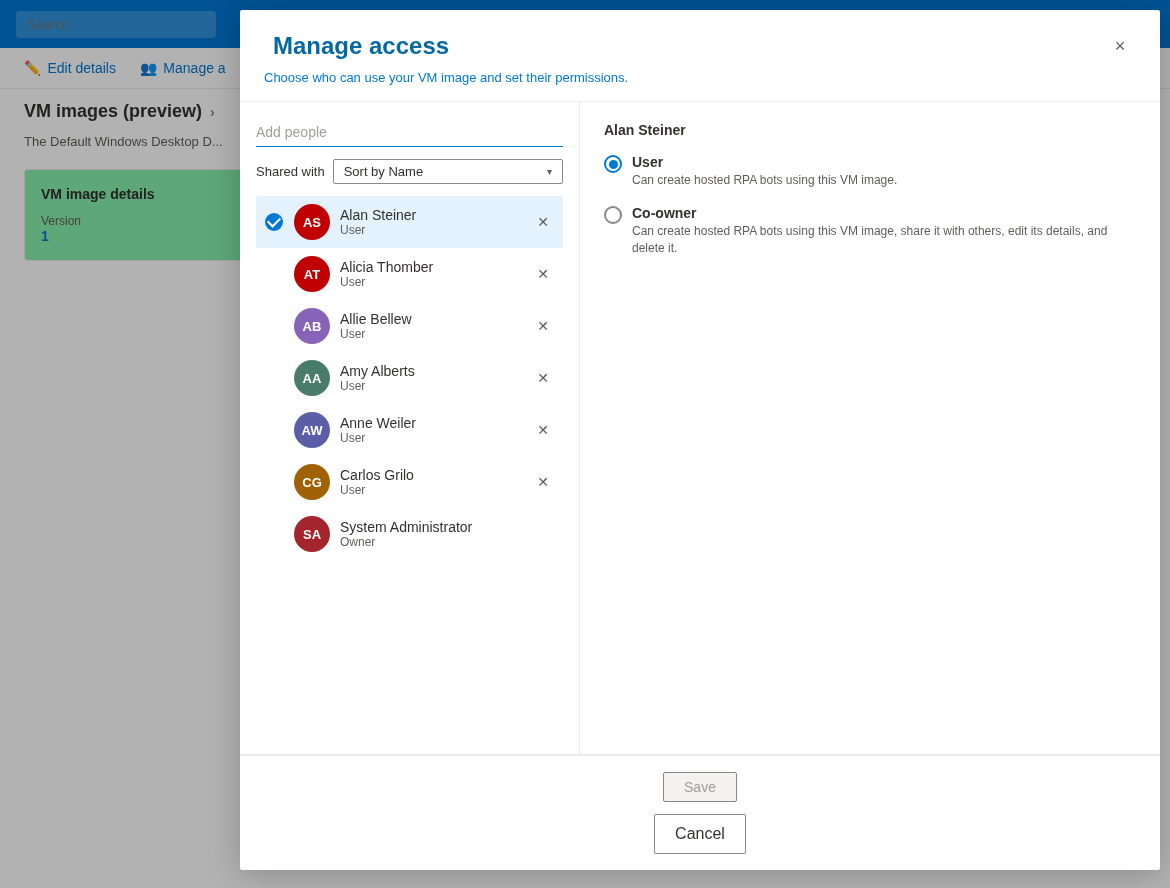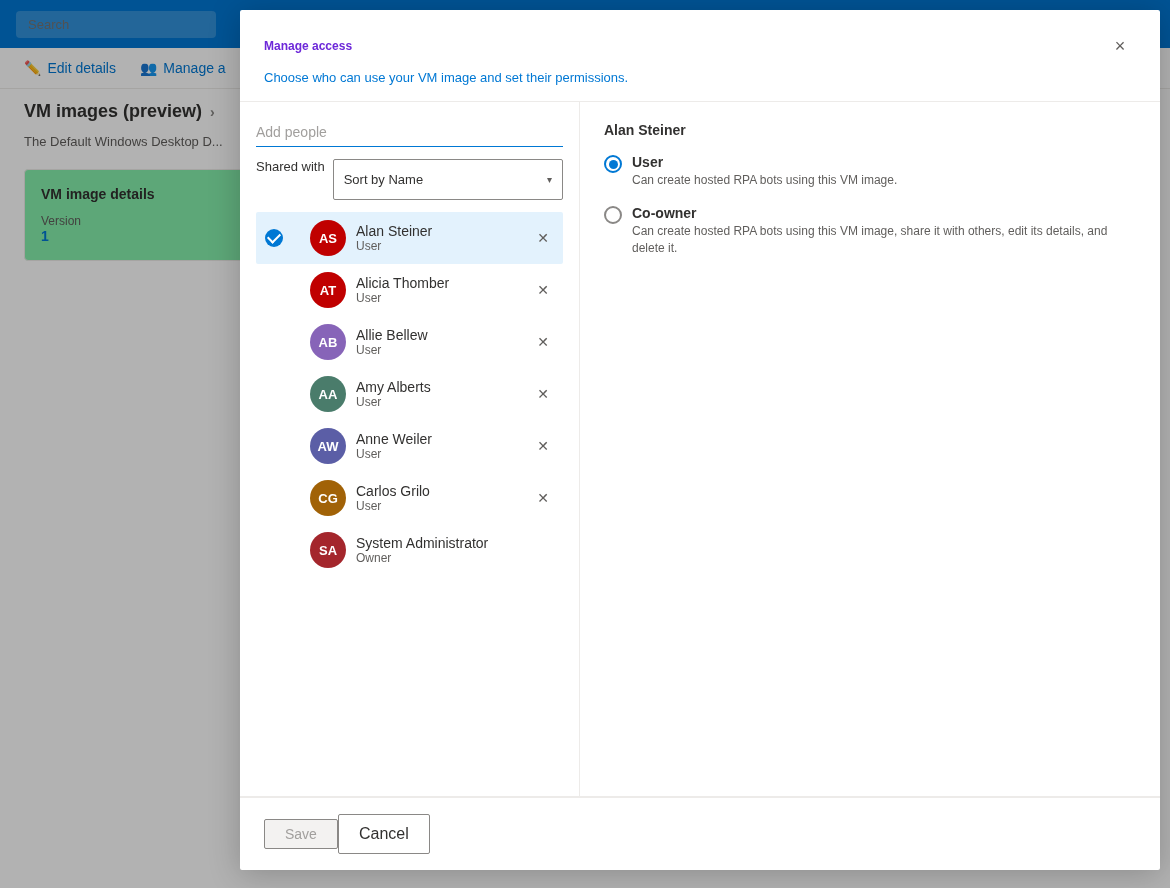--- a/index.html
+++ b/index.html
@@ -122,23 +122,24 @@
     }
 
     .dialog-header {
       display: flex;
       align-items: center;
       justify-content: space-between;
       padding: 20px 24px 8px 24px;
     }
 
     .dialog-title {
-      font-size: 12px;
-      font-weight: 600;
-      color: #6d28d9;
+      font-size: 24px;
+      font-weight: 600;
+      color: #0369a1;
+      margin-left: 9px;
     }
 
     .dialog-close-btn {
       background: none;
       border: none;
       cursor: pointer;
       font-size: 18px;
       color: #605e5c;
       width: 32px;
       height: 32px;
@@ -189,33 +190,33 @@
       color: #323130;
       background: transparent;
     }
 
     .add-people-input::placeholder {
       color: #a19f9d;
     }
 
     .shared-with-row {
       display: flex;
-      align-items: flex-start;
+      align-items: center;
       gap: 8px;
       font-size: 13px;
       color: #323130;
     }
 
     .sort-dropdown {
       display: flex;
       align-items: center;
       gap: 7px;
       border: 1px solid #8a8886;
       border-radius: 2px;
-      padding: 12px 10px;
+      padding: 4px 10px;
       font-size: 13px;
       color: #323130;
       cursor: pointer;
       background: #fff;
       flex: 1;
     }
 
     .sort-dropdown span.chevron {
       margin-left: auto;
       font-size: 10px;
@@ -275,21 +276,20 @@
       height: 36px;
       border-radius: 50%;
       display: flex;
       align-items: center;
       justify-content: center;
       font-size: 13px;
       font-weight: 600;
       color: #fff;
       flex-shrink: 0;
       margin-right: 10px;
-      margin-left: 16px;
     }
 
     .person-info {
       flex: 1;
     }
 
     .person-name {
       font-size: 14px;
       color: #323130;
       font-weight: 400;
@@ -382,22 +382,23 @@
       font-size: 12px;
       color: #605e5c;
       line-height: 1.4;
     }
 
     
     .dialog-footer {
       padding: 16px 24px;
       border-top: 1px solid #edebe9;
       display: flex;
-      gap: 0;
-      align-items: center;
+      gap: 12px;
+      align-items: center;
+      flex-direction: column;
     }
 
     .btn-save {
       padding: 6px 20px;
       background: #f3f2f1;
       border: 1px solid #8a8886;
       border-radius: 2px;
       font-size: 14px;
       color: #a19f9d;
       cursor: not-allowed;

